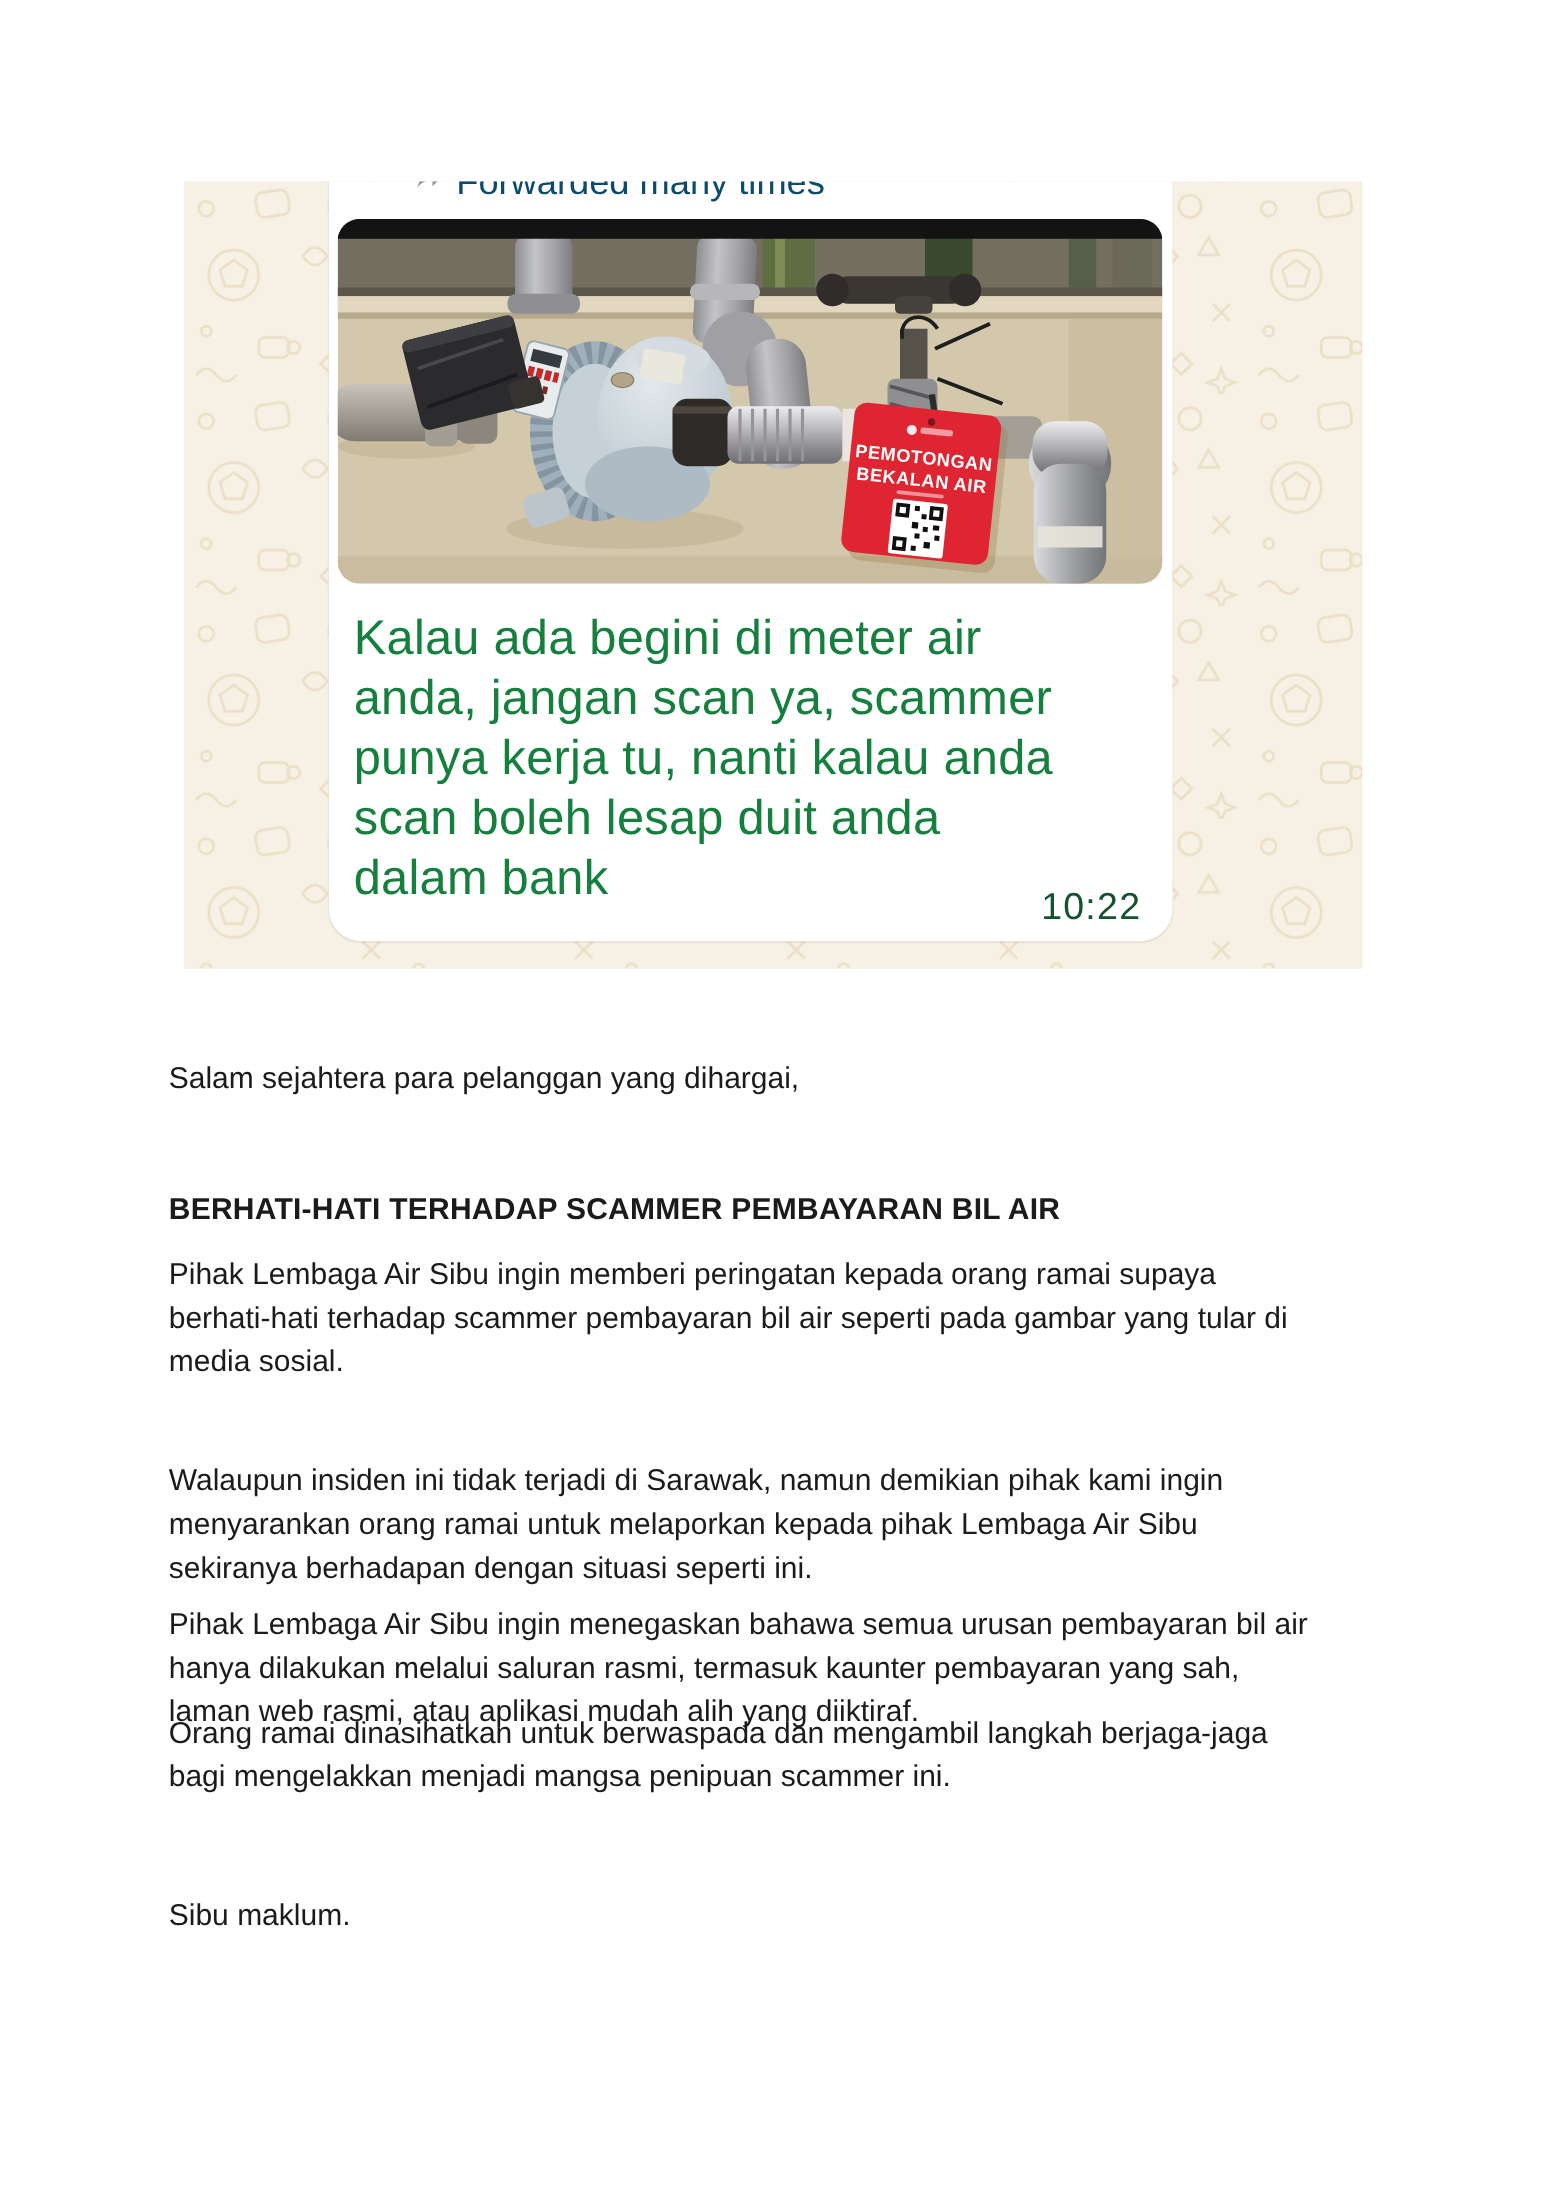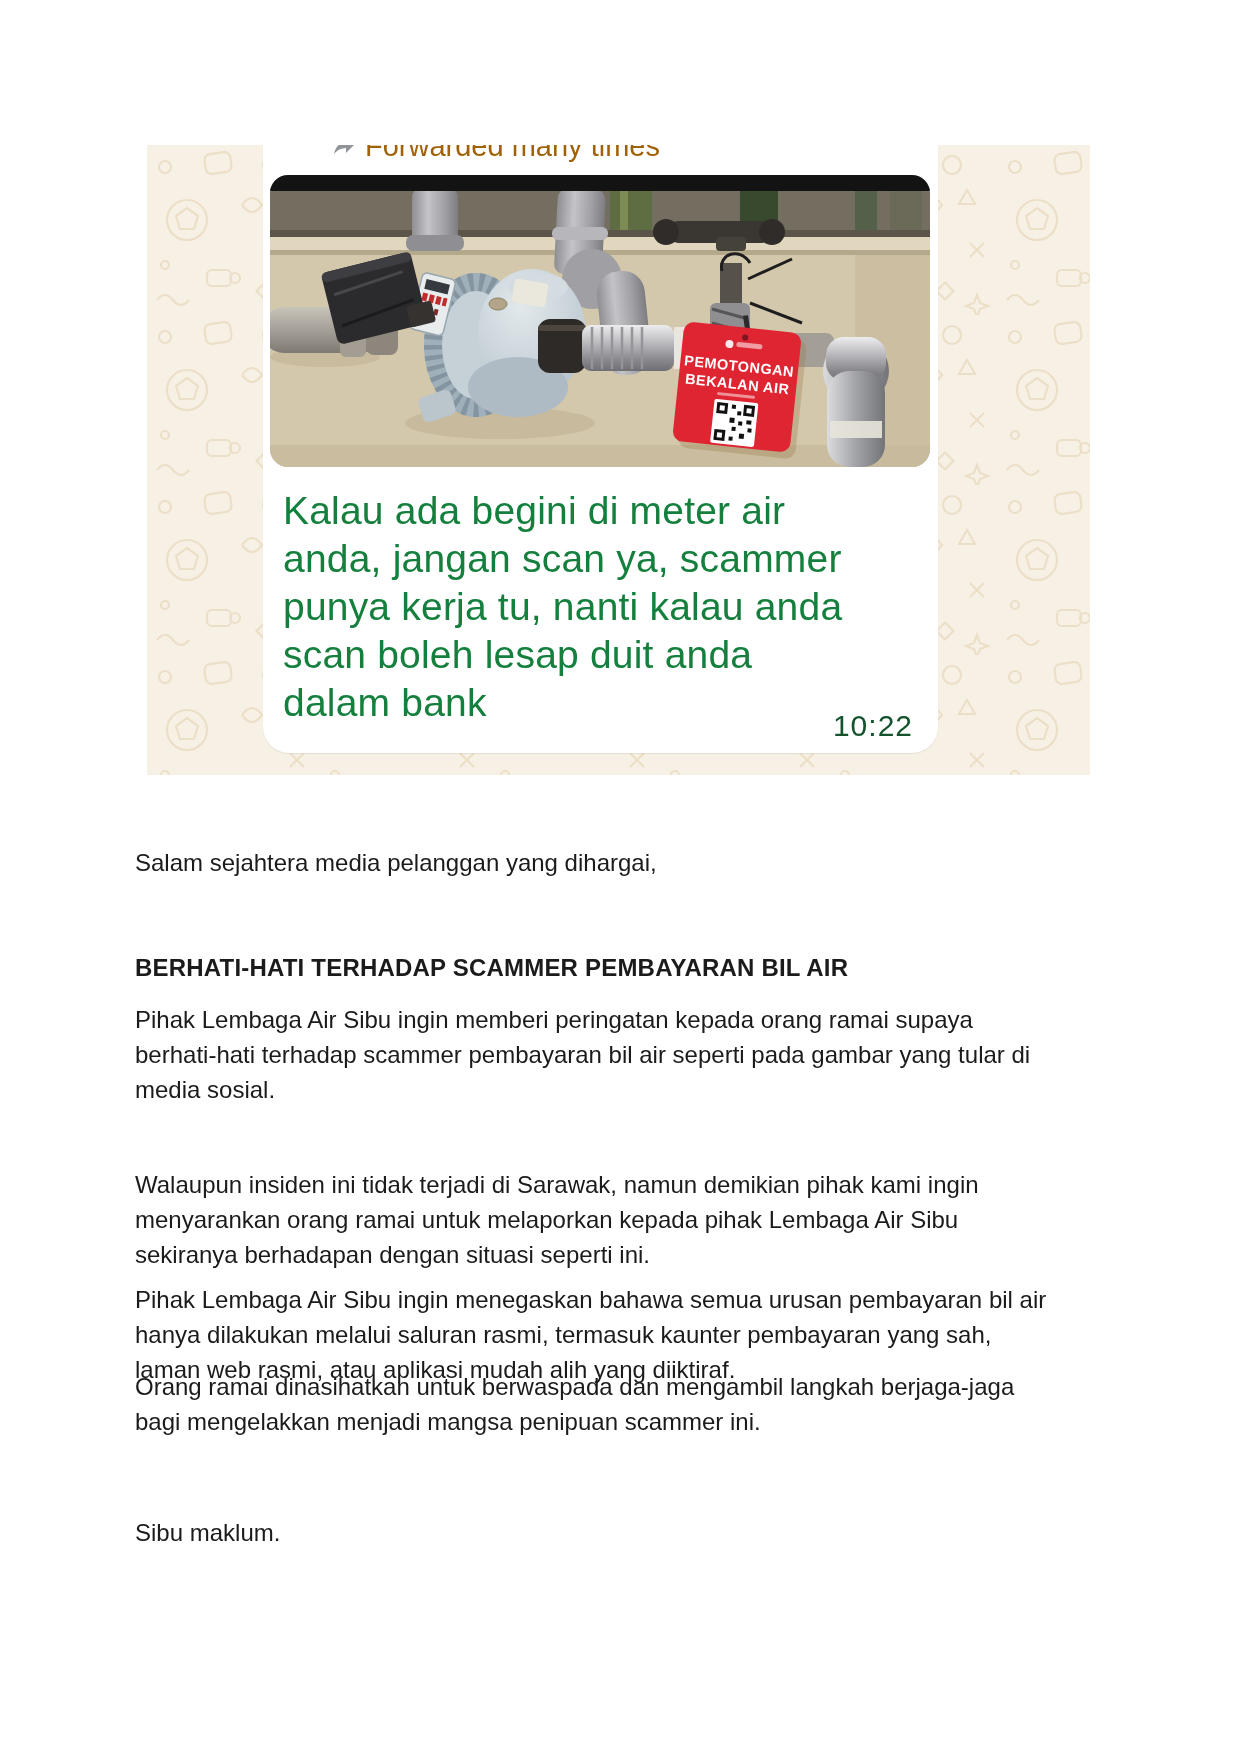--- a/index.html
+++ b/index.html
@@ -4,22 +4,22 @@
 <style>
   html,body{margin:0;padding:0;background:#fff;}
   .page{position:relative;width:1241px;height:1755px;background:#ffffff;overflow:hidden;
         font-family:"Liberation Sans",sans-serif;color:#1b1b1b;}
   
   .wa-shot{position:absolute;left:147px;top:145px;width:943px;height:630px;overflow:hidden;background:#f7f1e5;}
   .wa-pattern{position:absolute;left:0;top:0;width:100%;height:100%;display:block;}
   .bubble{position:absolute;left:116px;top:0;width:675px;height:608px;background:#ffffff;
           border-radius:0 0 26px 26px;box-shadow:0 1px 1px rgba(0,0,0,.08);}
   .fwd-clip{position:absolute;left:10px;top:0;width:600px;height:22px;overflow:hidden;}
-  .fwd-row{margin-top:-16px;display:flex;align-items:center;gap:9px;padding-left:57px;
-           color:#a16207;font-size:29px;line-height:34px;white-space:nowrap;}
+  .fwd-row{margin-top:-16px;display:flex;gap:9px;padding-left:57px;
+           color:#0c4a6e;font-size:29px;line-height:34px;white-space:nowrap;}
   .photo-wrap{position:absolute;left:7px;top:30px;width:660px;height:292px;border-radius:18px;overflow:hidden;}
   .msg-text{position:absolute;left:20px;top:342px;width:640px;font-size:39px;line-height:48px;
             color:#15803d;white-space:pre-line;letter-spacing:.2px;}
   .msg-time{position:absolute;right:25px;bottom:10px;font-size:30px;color:#14532d;letter-spacing:1px;}
   
   .ltr{position:absolute;left:135px;width:985px;font-size:24px;line-height:35px;white-space:pre-line;}
   .ltr.bold{font-weight:bold;letter-spacing:.2px;}
   .salutation{top:845px;}
   .heading{top:950px;}
   .p1{top:1002px;}
@@ -235,21 +235,21 @@
 
       <div class="msg-text">Kalau ada begini di meter air
 anda, jangan scan ya, scammer
 punya kerja tu, nanti kalau anda
 scan boleh lesap duit anda
 dalam bank</div>
       <div class="msg-time">10:22</div>
     </div>
   </div>
 
-  <div class="ltr salutation">Salam sejahtera media pelanggan yang dihargai,</div>
+  <div class="ltr salutation">Salam sejahtera para pelanggan yang dihargai,</div>
   <div class="ltr bold heading">BERHATI-HATI TERHADAP SCAMMER PEMBAYARAN BIL AIR</div>
   <div class="ltr p1">Pihak Lembaga Air Sibu ingin memberi peringatan kepada orang ramai supaya
 berhati-hati terhadap scammer pembayaran bil air seperti pada gambar yang tular di
 media sosial.</div>
   <div class="ltr p2">Walaupun insiden ini tidak terjadi di Sarawak, namun demikian pihak kami ingin
 menyarankan orang ramai untuk  melaporkan kepada pihak Lembaga Air Sibu
 sekiranya berhadapan dengan situasi seperti ini.</div>
   <div class="ltr p3">Pihak Lembaga Air Sibu ingin menegaskan bahawa semua urusan pembayaran bil air
 hanya dilakukan melalui saluran rasmi, termasuk kaunter pembayaran yang sah,
 laman web rasmi,  atau aplikasi mudah alih yang diiktiraf.</div>

